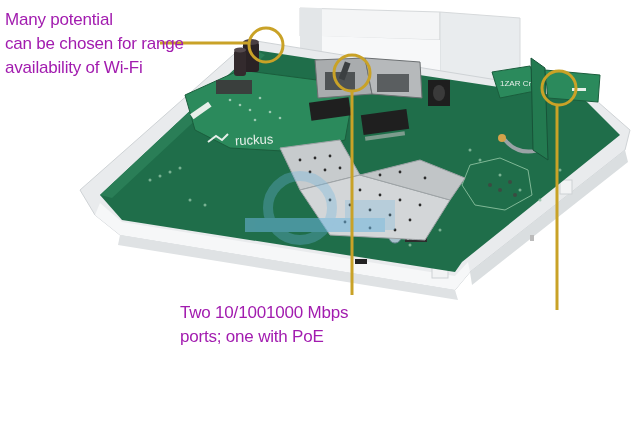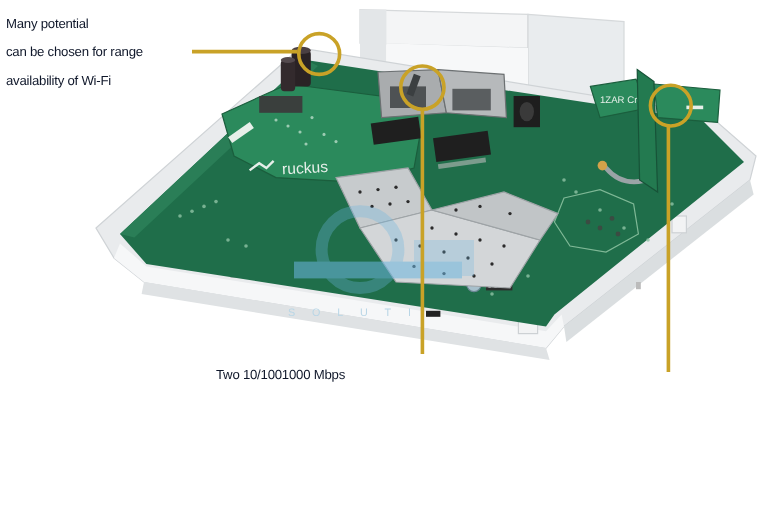--- a/index.html
+++ b/index.html
@@ -1,19 +1,19 @@
 <!DOCTYPE html>
 <html><head>
   <meta charset="utf-8">
   <style>
     html, body { margin: 0; padding: 0; }
     body { width: 640px; height: 443px; background: #ffffff; position: relative; overflow: hidden; font-family: "Liberation Sans", sans-serif; }
     .stage { position: absolute; left: 0; top: 0; width: 640px; height: 443px; }
     .art { position: absolute; left: 0; top: 0; width: 640px; height: 443px; }
-    .caption { position: absolute; color: #0f172a; font-family: "Liberation Sans", sans-serif; font-size: 11px; line-height: 24px; letter-spacing: -0.2px; white-space: nowrap; }
+    .caption { position: absolute; color: #a21caf; font-family: "Liberation Sans", sans-serif; font-size: 17px; line-height: 24px; letter-spacing: -0.2px; white-space: nowrap; }
     .caption .ln { display: block; }
     #cap-antenna { left: 5px; top: 8px; text-align: left; }
     #cap-ports { left: 180px; top: 301px; text-align: left; width: 178px; }
     #cap-directional { left: 408px; top: 316px; text-align: left; }
     .watermark { position: absolute; left: 200px; top: 195px; width: 260px; height: 70px; }
     .watermark .wm-text { position: absolute; left: 40px; top: 60px; font-size: 9px; letter-spacing: 14px; color: #b9d6e6; font-family: "Liberation Sans", sans-serif; }
   </style>
 </head>
 <body>
 
@@ -174,28 +174,26 @@
     <g fill="none" stroke="#c9a227" stroke-width="3">
       <line x1="160" y1="43" x2="248" y2="43"></line>
       <circle cx="266" cy="45" r="17"></circle>
       <circle cx="352" cy="73" r="18"></circle>
       <line x1="352" y1="91" x2="352" y2="295"></line>
       <circle cx="559" cy="88" r="17"></circle>
       <line x1="557" y1="105" x2="557" y2="310"></line>
     </g>
   </svg>
 
-  <div class="watermark">
-    <span class="wm-text">SOLUTI</span>
-  </div>
 
   <div class="caption" id="cap-antenna">
     <span class="ln">Many potential</span>
     <span class="ln">can be chosen for range</span>
     <span class="ln">availability of Wi-Fi</span>
   </div>
 
   <div class="caption" id="cap-ports">
     <span class="ln">Two 10/1001000 Mbps</span>
+    <span class="ln">ports;  one with PoE</span>
   </div>
 
 
 </div>
 
 </body></html>

